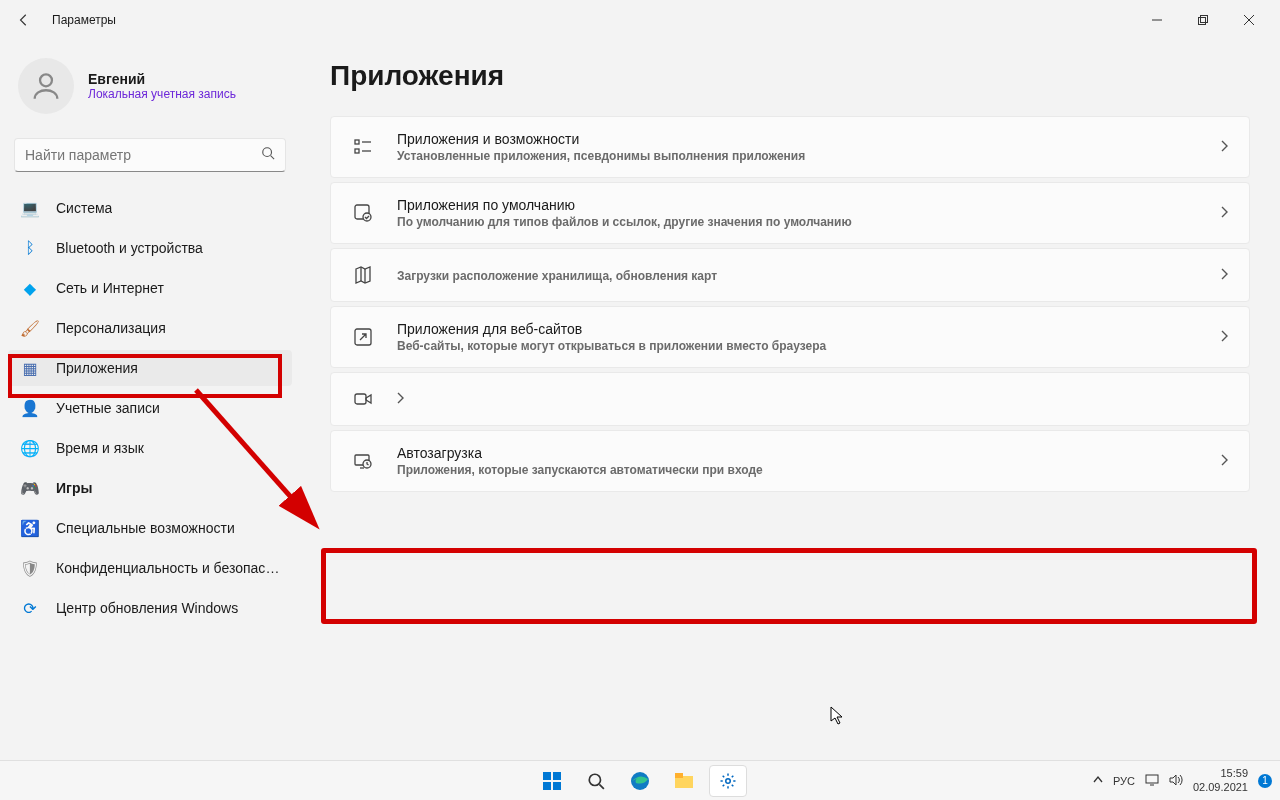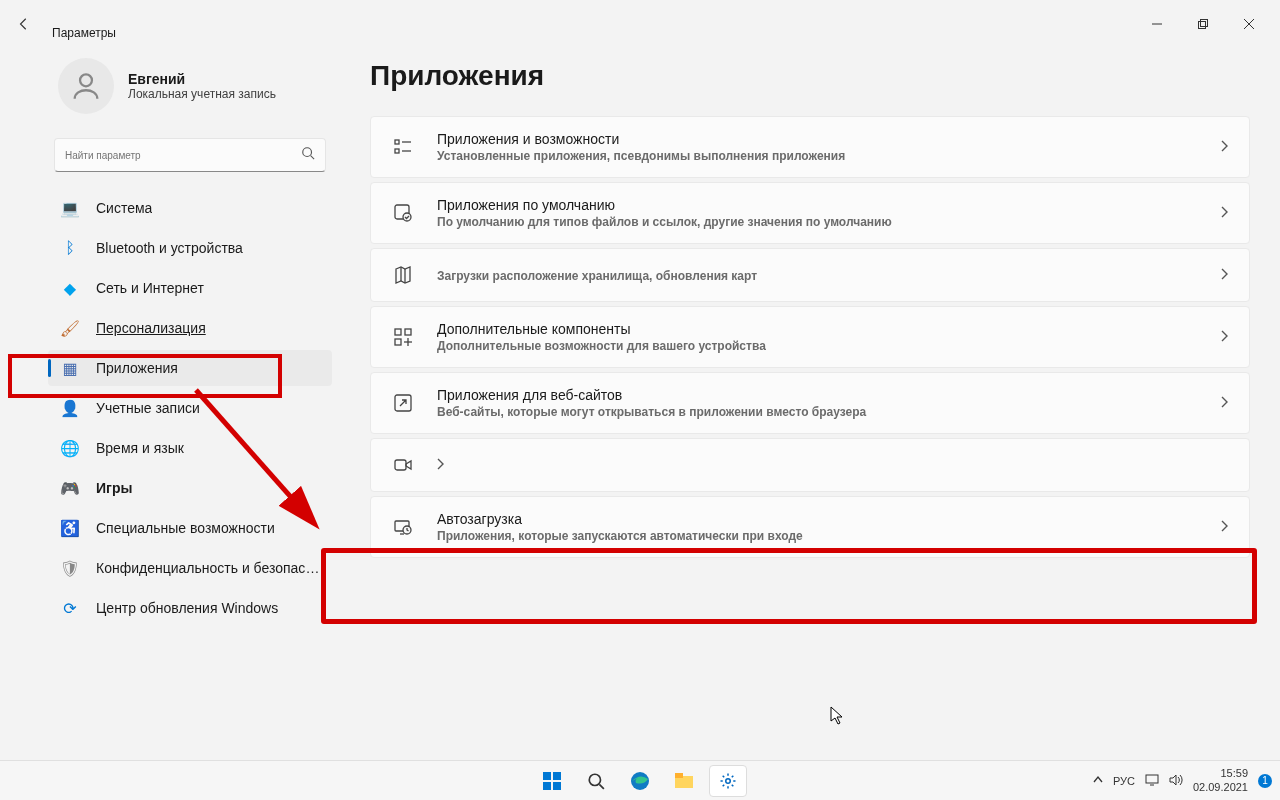--- a/index.html
+++ b/index.html
@@ -1,33 +1,33 @@
 <!DOCTYPE html>
 <html><head>
 <meta charset="utf-8">
 <style>
   * { box-sizing: border-box; margin: 0; padding: 0; font-family: "Segoe UI", sans-serif; }
   body { width: 1280px; height: 800px; background: #f3f3f3; overflow: hidden; position: relative; color: #1a1a1a; }
 
-  .titlebar { display: flex; align-items: flex-end; height: 40px; padding: 0 8px; }
+  .titlebar { display: flex; align-items: center; height: 40px; padding: 0 8px; }
   .back { width: 32px; height: 32px; display: flex; align-items: center; justify-content: center; cursor: pointer; }
   .title { font-size: 12px; margin-left: 12px; }
   .win-controls { margin-left: auto; display: flex; }
   .win-controls div { width: 46px; height: 32px; display: flex; align-items: center; justify-content: center; cursor: pointer; }
 
-  .app { display: flex; height: 720px; padding-left: 40px; }
+  .app { display: flex; height: 720px; }
   .sidebar { width: 300px; padding: 0 8px; }
   .user { display: flex; align-items: center; padding: 18px 8px 18px 10px; }
   .avatar { width: 56px; height: 56px; border-radius: 50%; background: #e8e8e8; display:flex; align-items:center; justify-content:center; margin-right: 14px; }
   .avatar svg { width: 34px; height: 34px; }
   .user-name { font-weight: 600; font-size: 14px; }
-  .user-sub { font-size: 12px; color: #404040; }
+  .user-sub { font-size: 12px; color: #6d28d9; }
 
   .search { margin: 6px 6px 16px; height: 34px; background: #fbfbfb; border: 1px solid #e5e5e5; border-bottom: 1px solid #888; border-radius: 4px; display: flex; align-items: center; padding: 0 10px; }
-  .search input { flex: 1; border: none; background: transparent; outline: none; font-size: 10px; }
+  .search input { flex: 1; border: none; background: transparent; outline: none; font-size: 14px; }
 
   .nav { display: flex; flex-direction: column; }
   .nav-item { display: flex; align-items: center; height: 36px; padding: 0 12px; border-radius: 4px; cursor: pointer; font-size: 14px; margin: 2px 0; }
   .nav-item .nico { width: 20px; height: 20px; margin-right: 16px; display:flex; align-items:center; justify-content:center; font-size: 16px; }
   .nav-item.selected { background: #eaeaea; position: relative; }
   .nav-item.selected::before { content: ""; position: absolute; left: 0; top: 9px; bottom: 9px; width: 3px; background: #0067c0; border-radius: 2px; }
 
   .main { flex: 1; padding: 20px 30px 0 30px; }
   .page-title { font-size: 28px; font-weight: 600; margin-bottom: 24px; }
 
@@ -114,21 +114,21 @@
         <div class="nav-item">
           <span class="nico" style="color: rgb(0, 120, 212);">ᛒ</span>
           <span style="white-space: nowrap; overflow: hidden; text-overflow: ellipsis;">Bluetooth и устройства</span>
         </div>
         <div class="nav-item">
           <span class="nico" style="color: rgb(0, 162, 237);">◆</span>
           <span style="white-space: nowrap; overflow: hidden; text-overflow: ellipsis;">Сеть и Интернет</span>
         </div>
         <div class="nav-item">
           <span class="nico" style="color: rgb(192, 107, 47);">🖌</span>
-          <span style="white-space: nowrap; overflow: hidden; text-overflow: ellipsis; text-decoration: underline;">Персонализация</span>
+          <span style="white-space: nowrap; overflow: hidden; text-overflow: ellipsis;">Персонализация</span>
         </div>
         <div class="nav-item selected">
           <span class="nico" style="color: rgb(74, 111, 176);">▦</span>
           <span style="white-space: nowrap; overflow: hidden; text-overflow: ellipsis;">Приложения</span>
         </div>
         <div class="nav-item">
           <span class="nico" style="color: rgb(46, 155, 85);">👤</span>
           <span style="white-space: nowrap; overflow: hidden; text-overflow: ellipsis;">Учетные записи</span>
         </div>
         <div class="nav-item">
@@ -193,38 +193,20 @@
         <div class="card">
           <div class="cico">
             <svg width="20" height="20" viewBox="0 0 20 20" stroke="#444" fill="none" stroke-width="1.3">
               <path d="M3 4l5-2 4 2 5-2v14l-5 2-4-2-5 2z"></path>
               <line x1="8" y1="2" x2="8" y2="16"></line>
               <line x1="12" y1="4" x2="12" y2="18"></line>
             </svg>
           </div>
           <div class="ct">
             <div class="csub">Загрузки расположение хранилища, обновления карт</div>
-          </div>
-          <div class="chev"><svg width="8" height="12">
-              <path d="M1 1l5 5-5 5" fill="none" stroke="#555" stroke-width="1.4"></path>
-            </svg></div>
-        </div>
-        <div class="card">
-          <div class="cico">
-            <svg width="20" height="20" viewBox="0 0 20 20" stroke="#444" fill="none" stroke-width="1.3">
-              <rect x="2" y="2" width="6" height="6"></rect>
-              <rect x="12" y="2" width="6" height="6"></rect>
-              <rect x="2" y="12" width="6" height="6"></rect>
-              <line x1="15" y1="11" x2="15" y2="19"></line>
-              <line x1="11" y1="15" x2="19" y2="15"></line>
-            </svg>
-          </div>
-          <div class="ct">
-            <div class="ctitle">Дополнительные компоненты</div>
-            <div class="csub">Дополнительные возможности для вашего устройства</div>
           </div>
           <div class="chev"><svg width="8" height="12">
               <path d="M1 1l5 5-5 5" fill="none" stroke="#555" stroke-width="1.4"></path>
             </svg></div>
         </div>
         <div class="card">
           <div class="cico">
             <svg width="20" height="20" viewBox="0 0 20 20" stroke="#444" fill="none" stroke-width="1.3">
               <rect x="2" y="2" width="16" height="16" rx="2"></rect>
               <path d="M7 13l6-6M9 7h4v4"></path>

